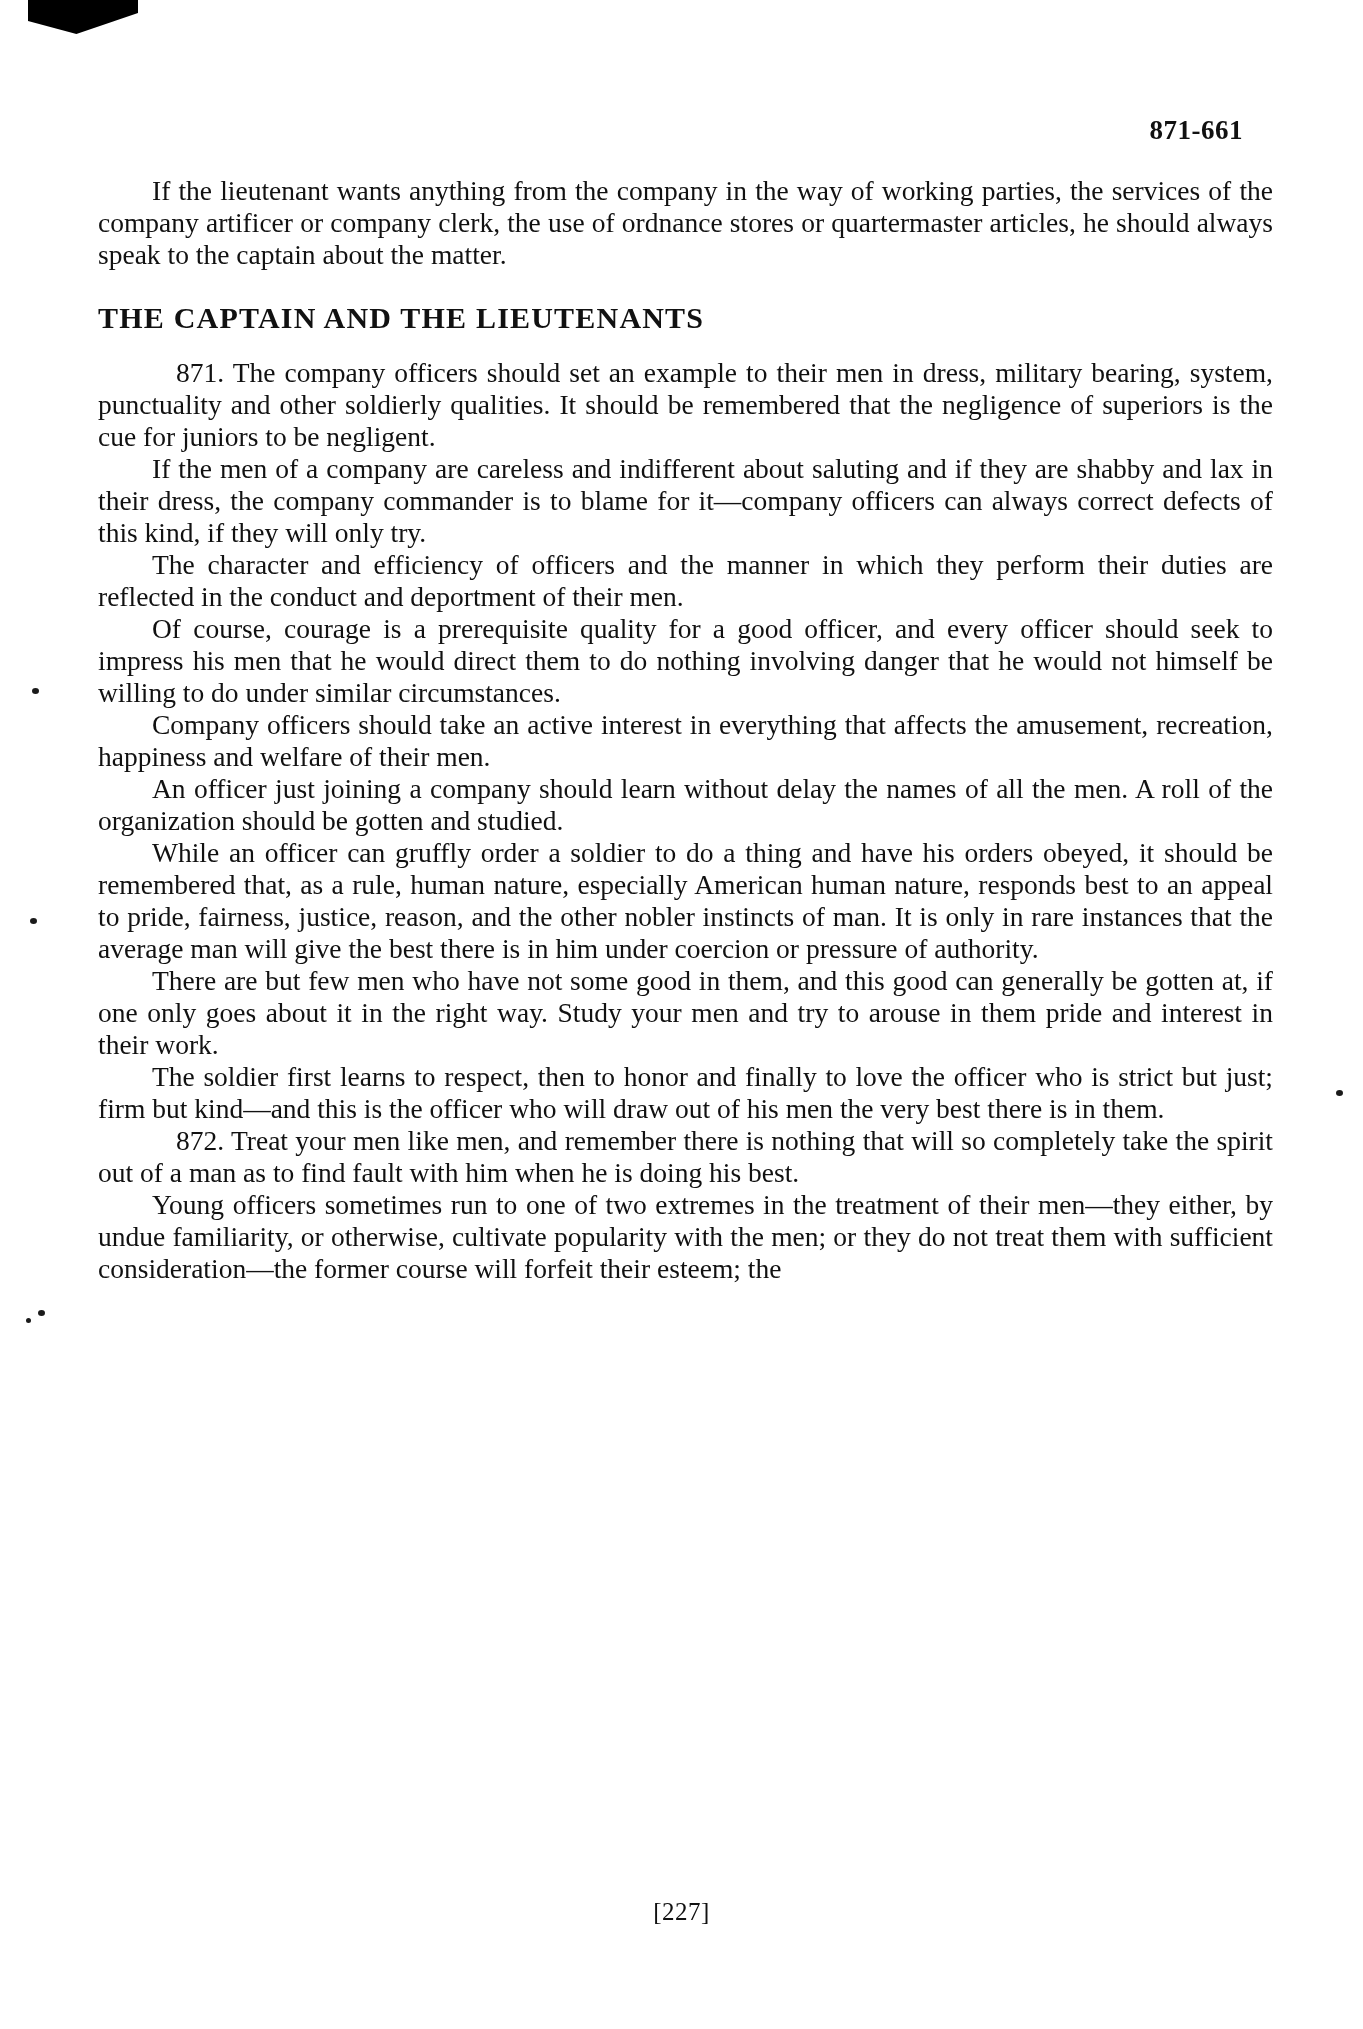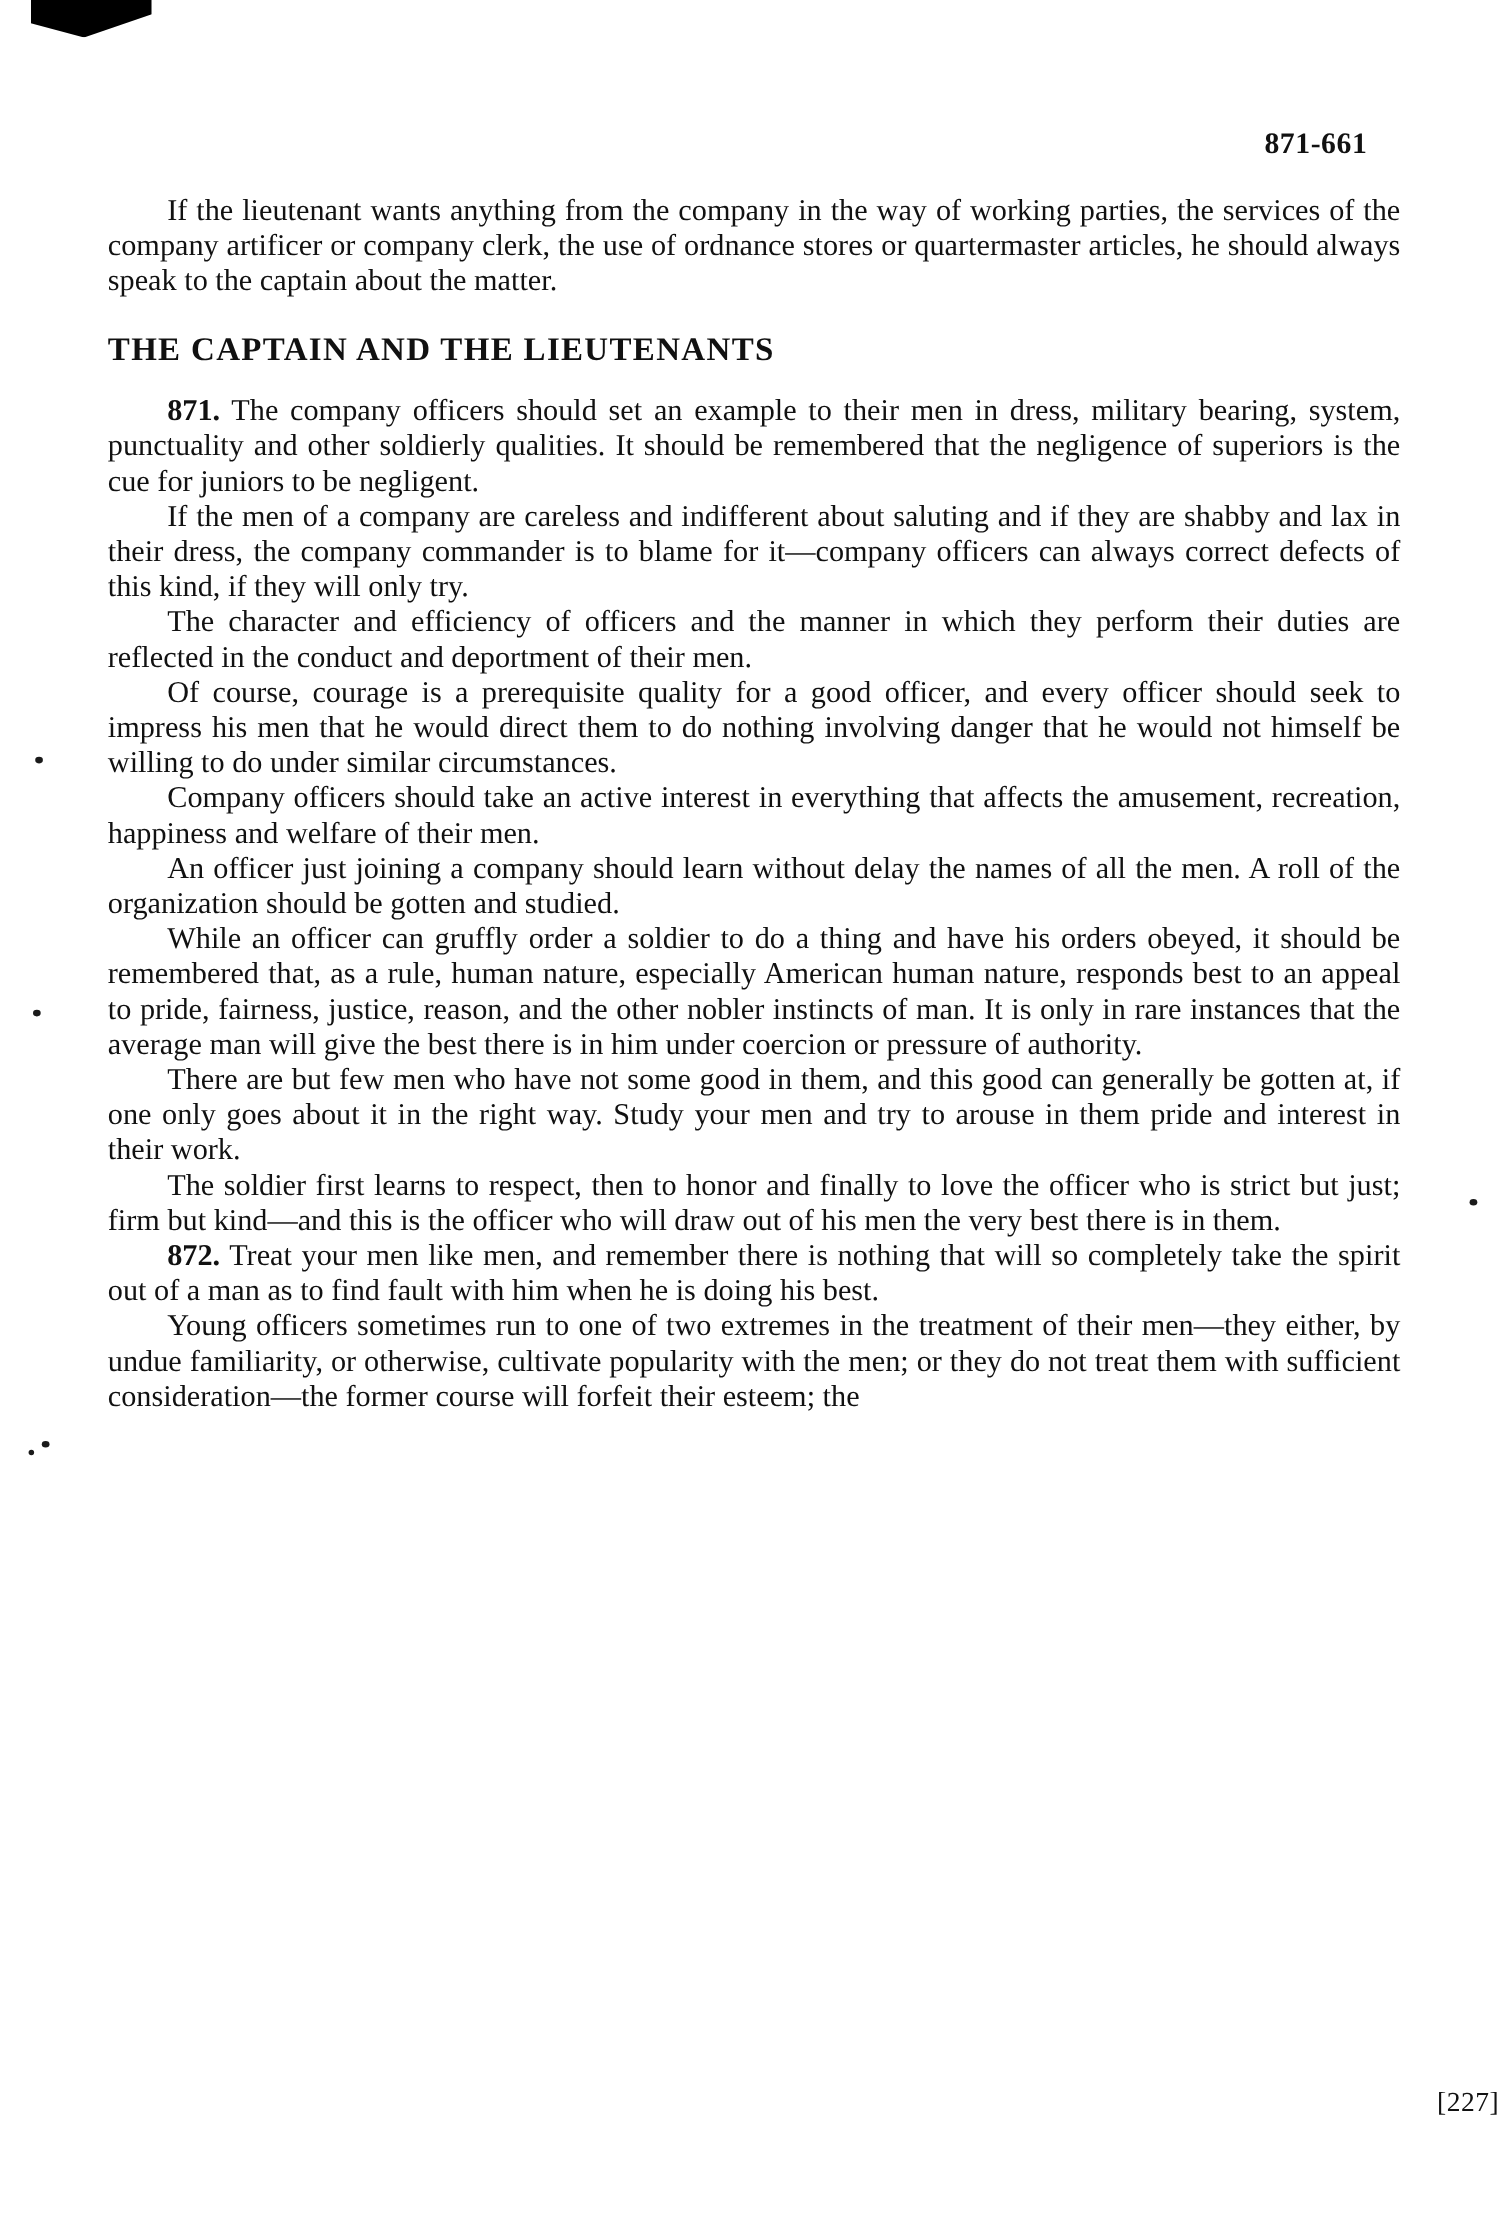--- a/index.html
+++ b/index.html
@@ -59,31 +59,32 @@
     text-indent: 54px;
   }
   .heading {
     text-align: left;
     font-size: 30px;
     font-weight: bold;
     letter-spacing: 1.2px;
     margin: 30px 0 22px 0;
   }
   .secnum {
-    font-weight: bold;
+    font-weight: normal;
+    margin-left: 24px;
   }
   .para-sec {
     text-indent: 54px;
   }
   .footer {
     position: absolute;
     left: 0;
     right: 0;
     top: 1898px;
-    text-align: right;
+    text-align: center;
     font-size: 25px;
     letter-spacing: 0.5px;
   }
   
   .speck {
     position: absolute;
     background: #1a1a1a;
     border-radius: 50%;
   }
   .s1 { left: 32px;  top: 688px;  width: 7px;  height: 6px; }

